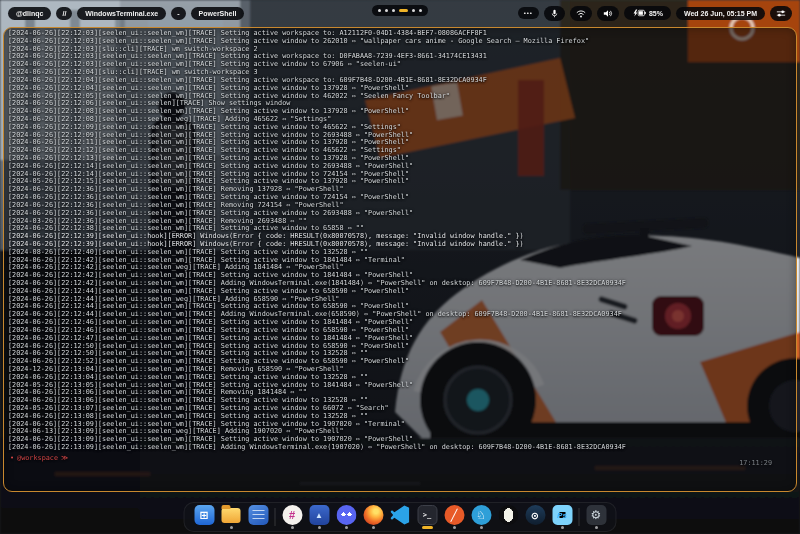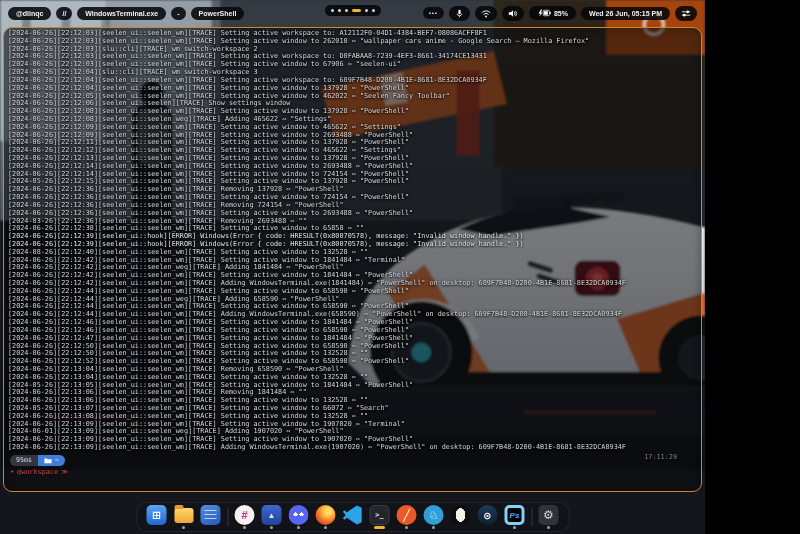--- a/index.html
+++ b/index.html
@@ -1,16 +1,16 @@
 <!DOCTYPE html>
 <html><head>
 <meta charset="utf-8">
 <style>
   html,body{margin:0;padding:0;background:#000;}
-  .screen{position:relative;width:705px;height:534px;overflow:hidden;
+  .screen{position:relative;width:800px;height:534px;overflow:hidden;
     font-family:"Liberation Sans","DejaVu Sans",sans-serif;background:#14161b;}
   .screen *{box-sizing:border-box;}
 
   
   .wallpaper{position:absolute;inset:0;}
 
   
   .topbar{position:absolute;top:0;left:0;right:0;height:26px;display:flex;
     align-items:center;justify-content:space-between;padding:0 8px;z-index:30;}
   .tb-group{display:flex;align-items:center;gap:5px;}
@@ -36,21 +36,21 @@
     text-shadow:0 1px 2px rgba(0,0,0,.95),0 0 3px rgba(0,0,0,.7);}
   .log-line.error{color:#e3e5e8;}
   .prompt-row{display:flex;align-items:center;margin-top:3px;margin-left:2px;
     font-family:"DejaVu Sans Mono","Liberation Mono",monospace;font-size:6.6px;}
   .seg{height:11px;display:flex;align-items:center;padding:0 6px;line-height:1;}
   .seg.duration{background:#32353d;color:#d8dadd;border-radius:6px 0 0 6px;}
   .seg.path{background:#3f7fd9;color:#fff;border-radius:0 8px 8px 0;gap:3px;}
   .prompt-row2{display:flex;align-items:center;gap:3px;margin-top:2px;margin-left:2px;
     font-family:"DejaVu Sans Mono","Liberation Mono",monospace;font-size:6.8px;
     color:#d24545;text-shadow:0 1px 2px rgba(0,0,0,.9);}
-  .prompt-time{position:absolute;right:24px;bottom:30px;color:#7b8086;
+  .prompt-time{position:absolute;right:24px;bottom:24px;color:#7b8086;
     font-family:"DejaVu Sans Mono","Liberation Mono",monospace;font-size:6.8px;
     text-shadow:0 1px 2px rgba(0,0,0,.9);}
 
   
   .dock{position:absolute;bottom:2px;left:50%;transform:translateX(-50%);
     display:flex;align-items:center;gap:6px;padding:4px 9px;height:30px;
     background:rgba(17,18,24,.66);border:1px solid rgba(255,255,255,.07);
     border-radius:10px;z-index:30;}
   .dock-sep{width:1px;height:18px;background:rgba(255,255,255,.16);}
   .dock-slot{position:relative;width:21px;height:24px;display:flex;
@@ -81,21 +81,21 @@
     #ffb23e 32%,#f07028 56%,#d44a22 76%,#942a52 96%);}
   .icon-vscode{background:#2ba3e8;border-radius:2px;
     clip-path:polygon(72% 2%,96% 14%,96% 86%,72% 98%,22% 64%,10% 74%,2% 66%,
     16% 50%,2% 34%,10% 26%,22% 36%);}
   .icon-terminal{background:#24262e;border:1px solid #3c3f48;
     font-family:"DejaVu Sans Mono",monospace;font-size:7px;color:#ececec;}
   .icon-pen{background:#e85a28;font-size:11px;}
   .icon-blue{background:#2e9fd8;font-size:11px;}
   .icon-egg{background:radial-gradient(ellipse 5px 7px at 50% 50%,#f2f2e8 97%,transparent),#0d0d0f;}
   .icon-steam{background:linear-gradient(#1e3c5a,#0f1e2e);font-size:10px;}
-  .icon-photoshop{background:#000000;border:3px solid #7dd3fc;font-size:8px;color:#3bb3ff;font-style:italic;}
+  .icon-photoshop{background:#000000;border:7px solid #7dd3fc;font-size:8px;color:#3bb3ff;font-style:italic;}
   .icon-settings{background:rgba(72,78,88,.55);font-size:12px;color:#ccd6dd;}
 </style>
 </head>
 <body>
 
 <div class="screen">
 
   <svg class="wallpaper" viewBox="0 0 800 534" preserveAspectRatio="none">
     <defs>
       <linearGradient id="sky" x1="0" y1="0" x2="0" y2="1">
@@ -270,41 +270,32 @@
           <div class="log-line">[2024-06-26][22:12:44][seelen_ui::seelen_wm][TRACE] Setting active window to 658590 ⇔ "PowerShell"</div>
           <div class="log-line">[2024-06-26][22:12:44][seelen_ui::seelen_weg][TRACE] Adding 658590 ⇔ "PowerShell"</div>
           <div class="log-line">[2024-06-26][22:12:44][seelen_ui::seelen_wm][TRACE] Setting active window to 658590 ⇔ "PowerShell"</div>
           <div class="log-line">[2024-06-26][22:12:44][seelen_ui::seelen_wm][TRACE] Adding WindowsTerminal.exe(658590) ⇔ "PowerShell" on desktop: 609F7B48-D200-4B1E-8681-8E32DCA0934F</div>
           <div class="log-line">[2024-06-26][22:12:46][seelen_ui::seelen_wm][TRACE] Setting active window to 1841484 ⇔ "PowerShell"</div>
           <div class="log-line">[2024-06-26][22:12:46][seelen_ui::seelen_wm][TRACE] Setting active window to 658590 ⇔ "PowerShell"</div>
           <div class="log-line">[2024-06-26][22:12:47][seelen_ui::seelen_wm][TRACE] Setting active window to 1841484 ⇔ "PowerShell"</div>
           <div class="log-line">[2024-06-26][22:12:50][seelen_ui::seelen_wm][TRACE] Setting active window to 658590 ⇔ "PowerShell"</div>
           <div class="log-line">[2024-06-26][22:12:50][seelen_ui::seelen_wm][TRACE] Setting active window to 132528 ⇔ ""</div>
           <div class="log-line">[2024-06-26][22:12:52][seelen_ui::seelen_wm][TRACE] Setting active window to 658590 ⇔ "PowerShell"</div>
-          <div class="log-line">[2024-06-26][22:13:04][seelen_ui::seelen_wm][TRACE] Removing 658590 ⇔ "PowerShell"</div>
+          <div class="log-line">[2024-12-26][22:13:04][seelen_ui::seelen_wm][TRACE] Removing 658590 ⇔ "PowerShell"</div>
           <div class="log-line">[2024-06-26][22:13:04][seelen_ui::seelen_wm][TRACE] Setting active window to 132528 ⇔ ""</div>
           <div class="log-line">[2024-05-26][22:13:05][seelen_ui::seelen_wm][TRACE] Setting active window to 1841484 ⇔ "PowerShell"</div>
           <div class="log-line">[2024-06-26][22:13:06][seelen_ui::seelen_wm][TRACE] Removing 1841484 ⇔ ""</div>
           <div class="log-line">[2024-06-26][22:13:06][seelen_ui::seelen_wm][TRACE] Setting active window to 132528 ⇔ ""</div>
           <div class="log-line">[2024-05-26][22:13:07][seelen_ui::seelen_wm][TRACE] Setting active window to 66072 ⇔ "Search"</div>
           <div class="log-line">[2024-06-26][22:13:08][seelen_ui::seelen_wm][TRACE] Setting active window to 132528 ⇔ ""</div>
           <div class="log-line">[2024-06-26][22:13:09][seelen_ui::seelen_wm][TRACE] Setting active window to 1907020 ⇔ "Terminal"</div>
-          <div class="log-line">[2024-06-01][22:13:09][seelen_ui::seelen_weg][TRACE] Adding 1907020 ⇔ "PowerShell"</div>
+          <div class="log-line">[2024-06-13][22:13:09][seelen_ui::seelen_weg][TRACE] Adding 1907020 ⇔ "PowerShell"</div>
           <div class="log-line">[2024-06-26][22:13:09][seelen_ui::seelen_wm][TRACE] Setting active window to 1907020 ⇔ "PowerShell"</div>
           <div class="log-line">[2024-06-26][22:13:09][seelen_ui::seelen_wm][TRACE] Adding WindowsTerminal.exe(1907020) ⇔ "PowerShell" on desktop: 609F7B48-D200-4B1E-8681-8E32DCA0934F</div>
         </div>
-      <div class="prompt-row">
-        <div class="seg duration">95ms</div>
-        <div class="seg path">
-          <svg width="8" height="7" viewBox="0 0 10 8">
-            <path d="M0.5 1.5 h3 l1 1 h5 v5 h-9 z" fill="#fff"></path>
-          </svg>
-          <span>~</span>
-        </div>
-      </div>
       <div class="prompt-row2">
         <span>•</span>
         <span>@workspace</span>
         <span>≫</span>
       </div>
     </div>
     <div class="prompt-time">17:11:29</div>
   </div>
 
   <div class="dock">

